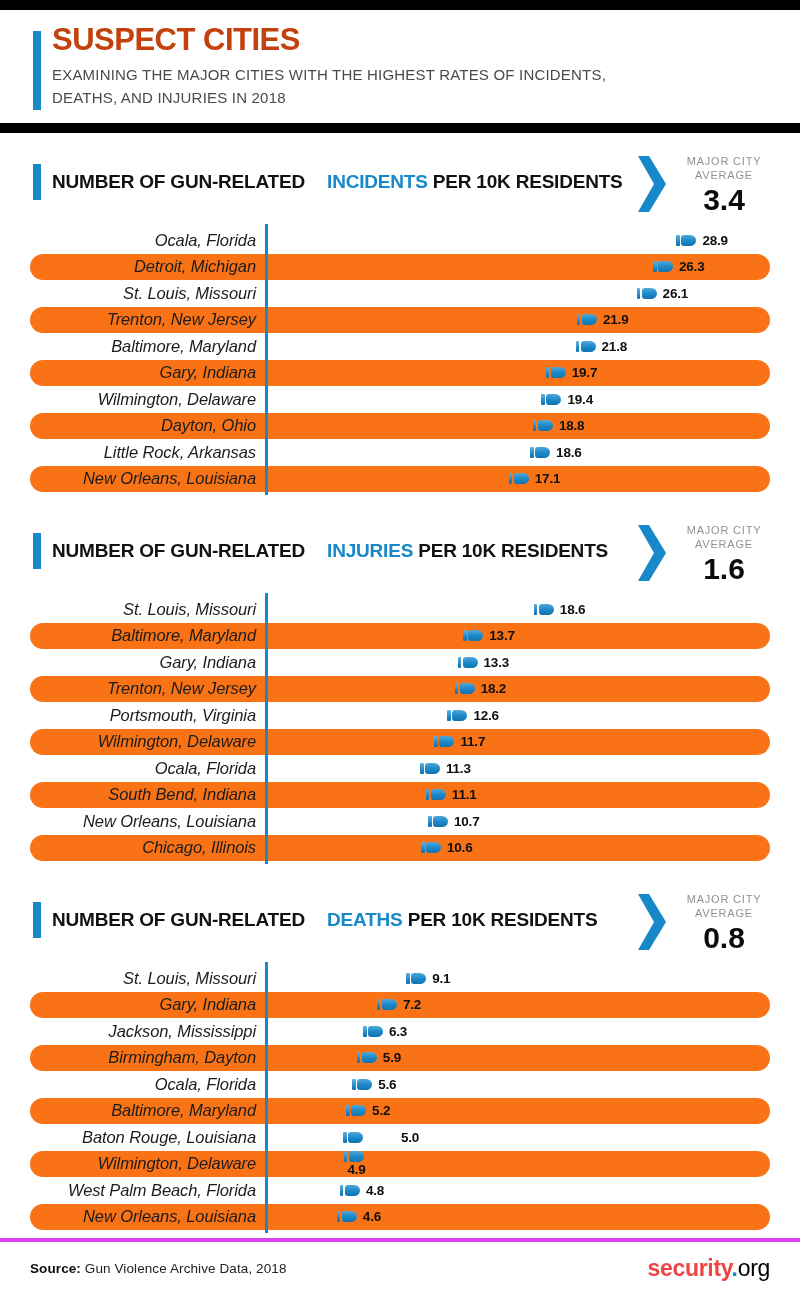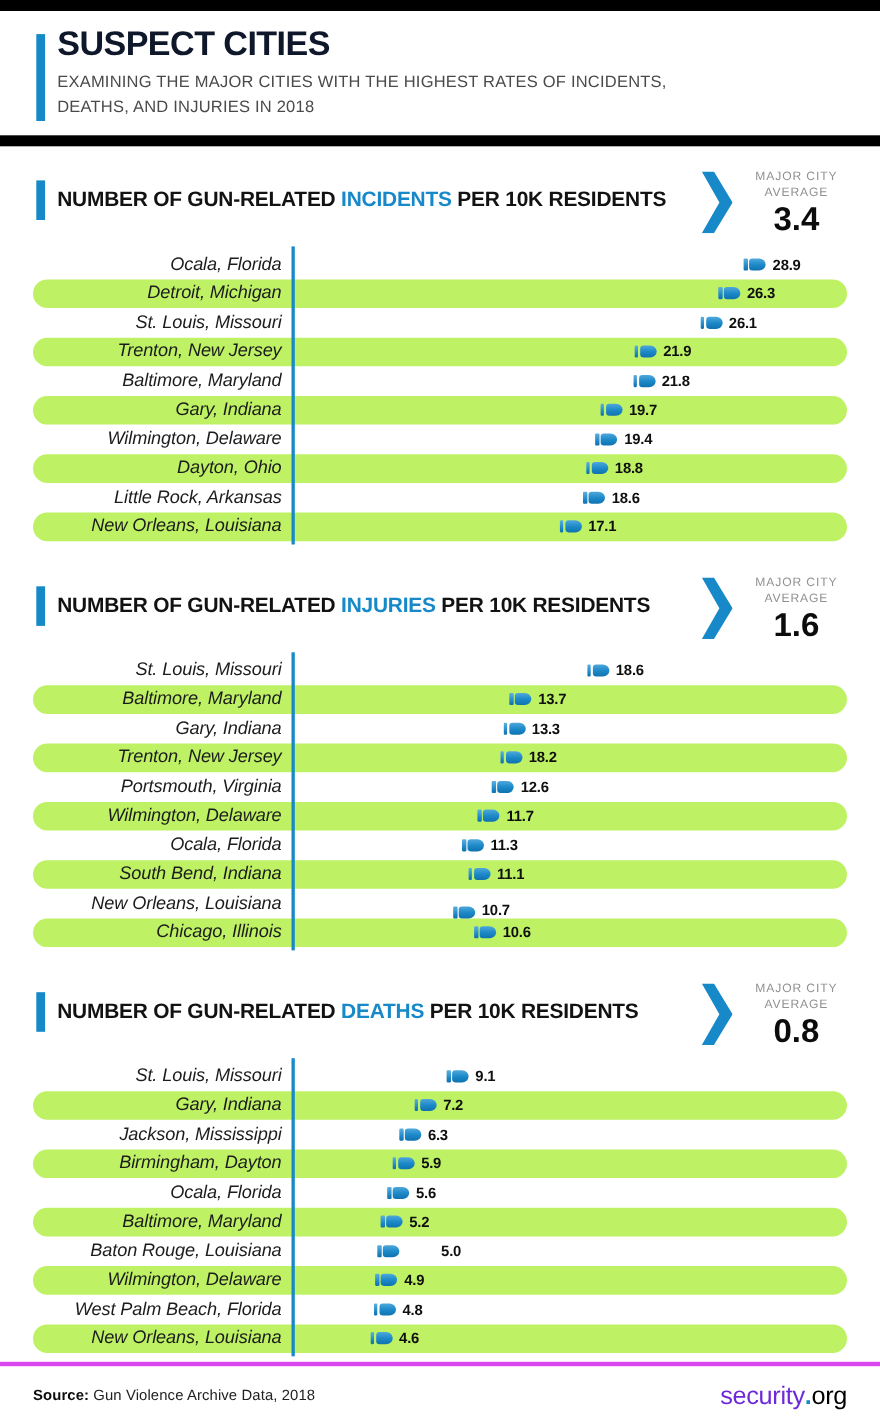--- a/index.html
+++ b/index.html
@@ -8,57 +8,57 @@
     display:flex;flex-direction:column;
     font-family:"Liberation Sans",sans-serif;color:#111;
     position:relative;
   }
   .top-bar{height:10px;background:#000;flex:0 0 auto;}
   .divider-bar{height:10px;background:#000;flex:0 0 auto;}
 
   
   .header{position:relative;padding:13px 40px 14px 52px;flex:0 0 auto;}
   .header-accent{position:absolute;left:33px;top:21px;width:8px;height:79px;background:var(--blue);}
-  .main-title{margin:0;font-size:31px;line-height:1.1;font-weight:900;letter-spacing:-0.5px;color:#0f172a;}
+  .main-title{margin:0;font-size:31px;line-height:1.1;font-weight:900;letter-spacing:-0.5px;color:#c2410c;}
   .subtitle{margin-top:7px;font-size:15px;line-height:1.5;color:#4a4a4a;letter-spacing:0.2px;}
 
   
   .section{flex:0 0 auto;margin-top:20px;}
   .section + .section{margin-top:30px;}
   .section-header{position:relative;height:58px;margin:0 32px 0 33px;}
   .accent-bar{position:absolute;left:0;top:11px;width:8px;height:36px;background:var(--blue);}
   .section-title{position:absolute;left:19px;top:50%;transform:translateY(-50%);
     margin:0;font-size:19px;font-weight:800;letter-spacing:-0.2px;color:#121212;white-space:nowrap;}
-  .section-title .kw{color:var(--blue);}
+  .section-title .kw{color:var(--blue);margin-left:17px;}
   .avg-block{position:absolute;right:0;top:1px;display:flex;align-items:flex-start;}
   .chevron{display:block;margin-right:14px;margin-top:2px;}
   .avg-text{width:88px;text-align:center;}
   .avg-label{font-size:11px;line-height:1.3;letter-spacing:0.8px;color:#919191;font-weight:500;}
   .avg-value{margin-top:2px;font-size:30px;line-height:1;font-weight:800;color:#0c0c0c;}
 
   
   .rows{position:relative;width:740px;margin:16px 30px 0 30px;}
   .axis-line{position:absolute;left:235px;top:-3px;bottom:-3px;width:3px;background:var(--blue);z-index:2;}
   .row{position:relative;height:26.5px;display:flex;align-items:center;}
-  .row.alt{background:#bef264;border-radius:13.25px;}
+  .row.alt{background:#f97316;border-radius:13.25px;}
   .row-label{width:226px;text-align:right;font-size:16.5px;letter-spacing:-0.1px;color:#1c1c1c;white-space:nowrap;font-style:italic;}
   .marker{position:absolute;top:0;height:100%;display:flex;align-items:center;z-index:3;}
   .bullet{display:inline-flex;width:20px;height:11px;}
   .b-rim{width:3.5px;border-radius:1px;background:linear-gradient(180deg,#5db1de 0%,#1b84c4 70%,#0f6fae 100%);margin-right:1.5px;}
   .b-body{flex:1;border-radius:3px 6px 6px 3px / 3px 5.5px 5.5px 3px;
     background:linear-gradient(180deg,#4fa8db 0%,#1e8ac9 50%,#0f72af 100%);}
   .val{margin-left:6px;font-size:13.5px;font-weight:700;color:#0f0f0f;letter-spacing:-0.2px;}
 
   
   .footer{margin-top:auto;flex:0 0 auto;height:56px;box-sizing:border-box;border-top:4px solid #d946ef;
     display:flex;align-items:center;justify-content:space-between;padding:0 30px;}
   .source{font-size:13.5px;color:#222;letter-spacing:0.1px;}
   .source .src-label{font-weight:700;color:#0d0d0d;}
   .logo{font-size:23px;letter-spacing:-0.3px;}
-  .logo .l1{font-weight:400;color:#6d28d9;}
+  .logo .l1{font-weight:700;color:#ef4444;}
   .logo .ldot{font-weight:700;color:var(--blue);}
   .logo .l2{font-weight:300;color:#000000;}
 
   :root{--blue:#1789c9;}
 </style>
 </head>
 <body>
 
 <div class="page">
   <div class="top-bar"></div>
@@ -284,31 +284,31 @@
           <div class="marker" style="left: 395.84px;">
             <span class="bullet">
               <span class="b-rim"></span>
               <span class="b-body"></span>
             </span>
             <span class="val">11.1</span>
           </div>
         </div>
         <div class="row">
           <div class="row-label">New Orleans, Louisiana</div>
-          <div class="marker" style="left: 382px; align-items: flex-end;">
+          <div class="marker" style="left: 398px;">
             <span class="bullet">
               <span class="b-rim"></span>
               <span class="b-body"></span>
             </span>
             <span class="val">10.7</span>
           </div>
         </div>
         <div class="row alt">
           <div class="row-label">Chicago, Illinois</div>
-          <div class="marker" style="left: 401px; align-items: center;">
+          <div class="marker" style="left: 391px; align-items: center;">
             <span class="bullet">
               <span class="b-rim"></span>
               <span class="b-body"></span>
             </span>
             <span class="val">10.6</span>
           </div>
         </div>
       </div>
   </section>
 
@@ -393,21 +393,21 @@
           <div class="marker" style="left: 313px; gap: 32px;">
             <span class="bullet">
               <span class="b-rim"></span>
               <span class="b-body"></span>
             </span>
             <span class="val">5.0</span>
           </div>
         </div>
         <div class="row alt">
           <div class="row-label">Wilmington, Delaware</div>
-          <div class="marker" style="left: 311.46px;">
+          <div class="marker" style="left: 311.46px; flex-direction: column;">
             <span class="bullet">
               <span class="b-rim"></span>
               <span class="b-body"></span>
             </span>
             <span class="val">4.9</span>
           </div>
         </div>
         <div class="row">
           <div class="row-label">West Palm Beach, Florida</div>
           <div class="marker" style="left: 309.92px;">

